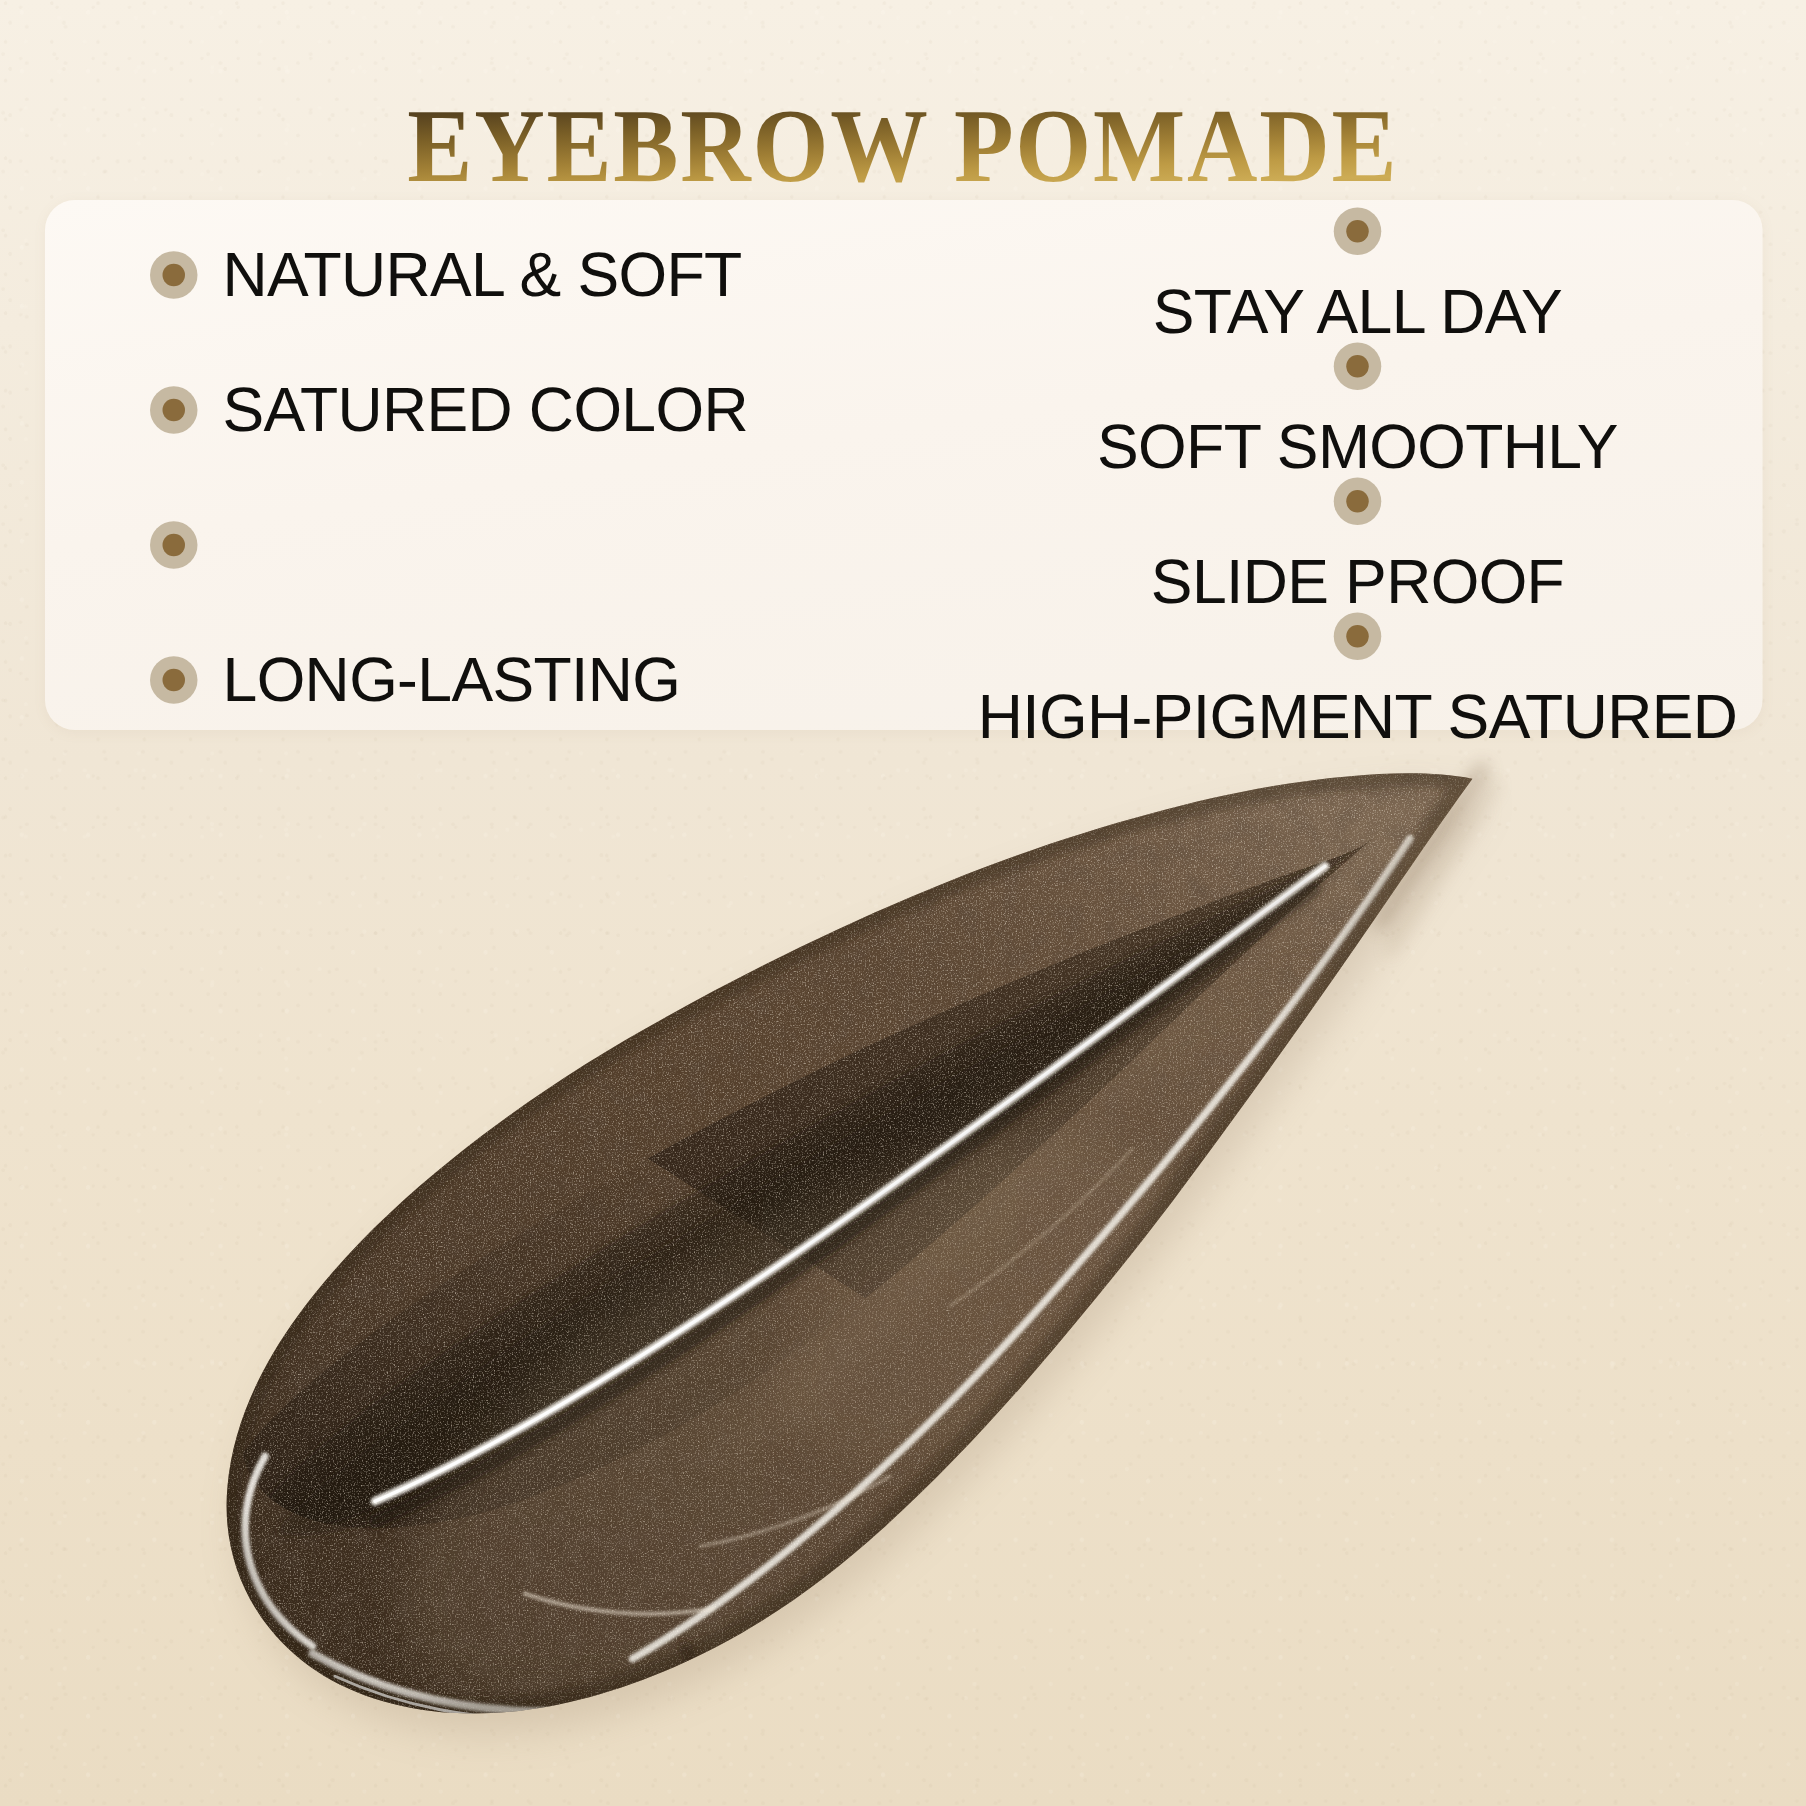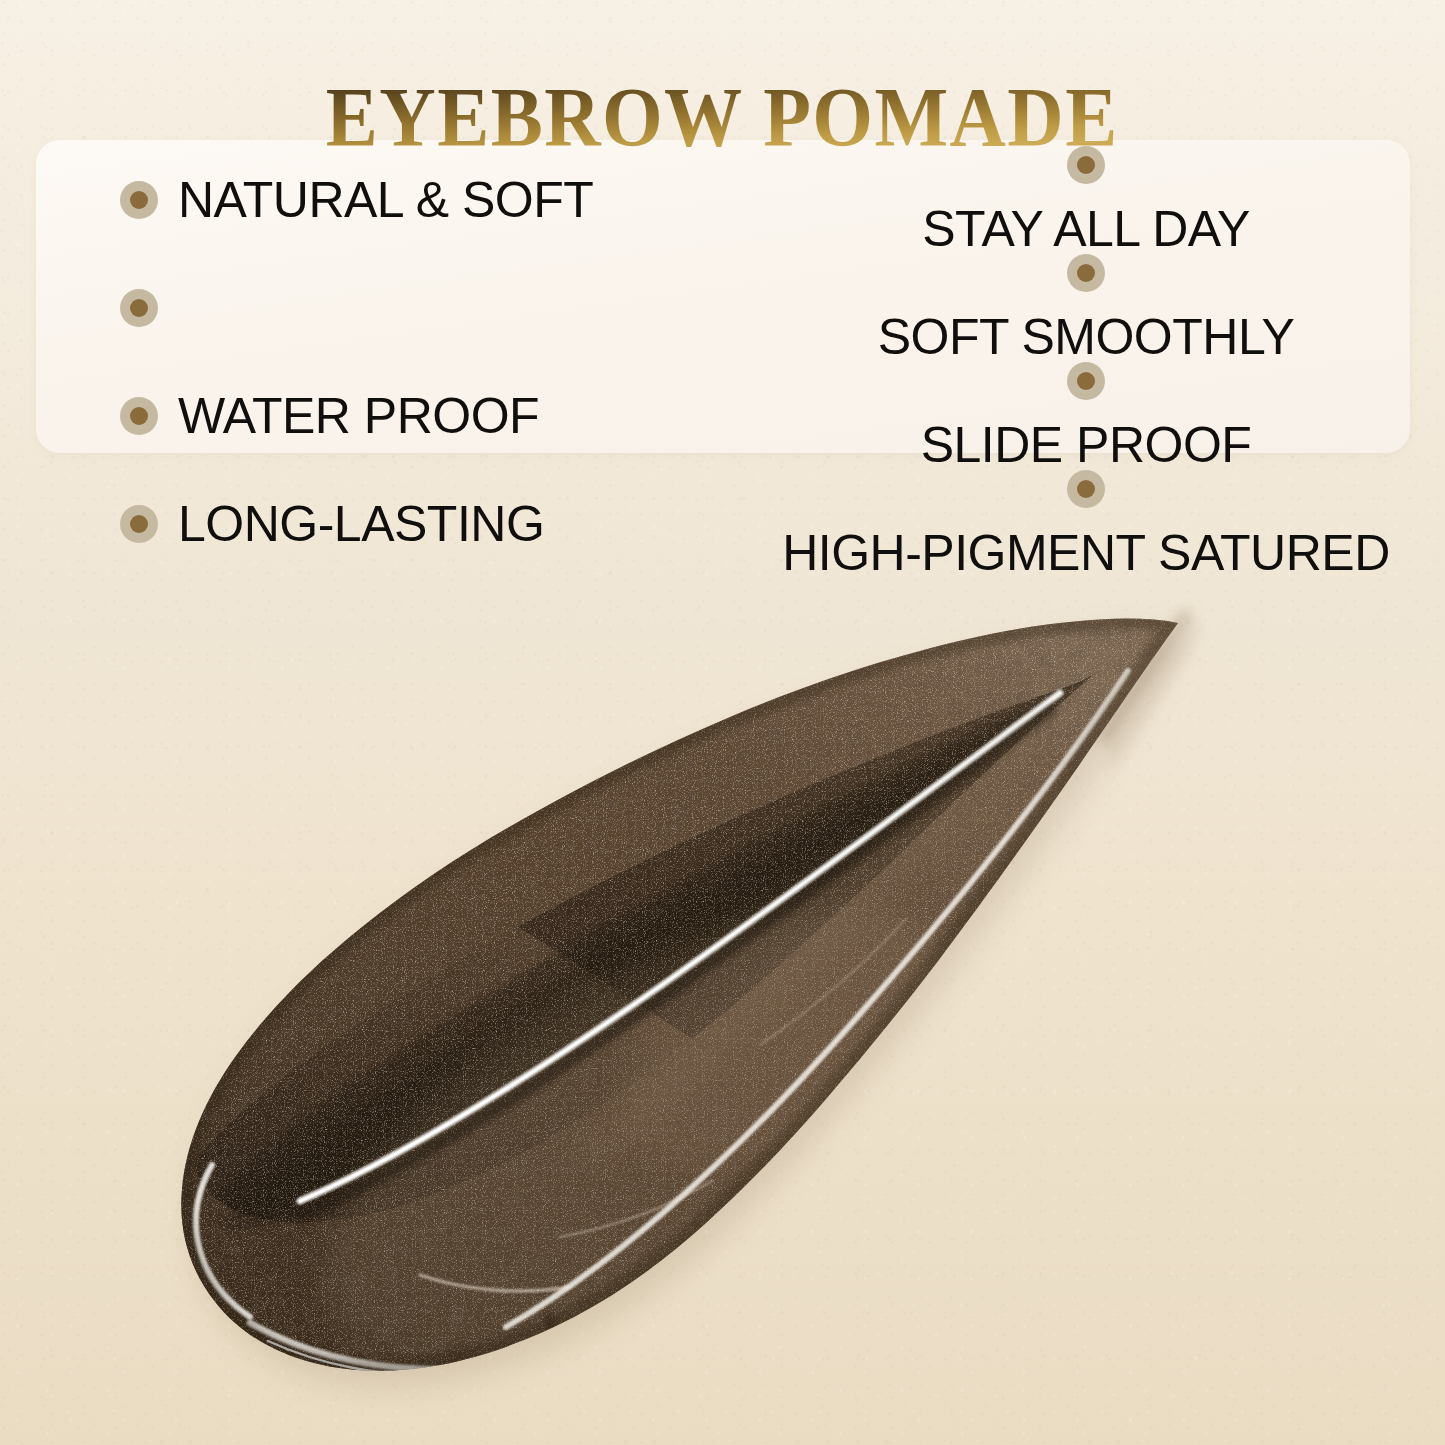--- a/index.html
+++ b/index.html
@@ -81,23 +81,23 @@
     -webkit-background-clip: text;
     background-clip: text;
     color: transparent;
     -webkit-text-fill-color: transparent;
   }
 
   
   #feature-panel {
     position: absolute;
     left: 36px;
-    top: 140px;
+    top: 160px;
     width: 1374px;
-    height: 313px;
+    height: 424px;
     background: linear-gradient(172deg, #FDF9F4 0%, #FAF4ED 45%, #F7F1E9 100%);
     border-radius: 24px;
     box-shadow: 0 2px 10px rgba(150,128,100,0.07);
     z-index: 3;
   }
   #feature-grid {
     position: absolute;
     inset: 0;
     display: grid;
     grid-template-columns: 660px 714px;
@@ -180,30 +180,30 @@
         <span class="feature-label">NATURAL &amp; SOFT</span>
       </div>
 
       <div class="feature-item col-right" style="grid-column:2; grid-row:1;">
         <span class="bullet-icon"></span>
         <span class="feature-label">STAY ALL DAY</span>
       </div>
 
       <div class="feature-item col-left" style="grid-column:1; grid-row:2;">
         <span class="bullet-icon"></span>
+        <span class="feature-label">SATURED COLOR</span>
       </div>
 
       <div class="feature-item col-right" style="grid-column:2; grid-row:2;">
         <span class="bullet-icon"></span>
         <span class="feature-label">SOFT SMOOTHLY</span>
       </div>
 
       <div class="feature-item col-left" style="grid-column:1; grid-row:3;">
         <span class="bullet-icon"></span>
-        <span class="feature-label">WATER PROOF</span>
       </div>
 
       <div class="feature-item col-right" style="grid-column:2; grid-row:3;">
         <span class="bullet-icon"></span>
         <span class="feature-label">SLIDE PROOF</span>
       </div>
 
       <div class="feature-item col-left" style="grid-column:1; grid-row:4;">
         <span class="bullet-icon"></span>
         <span class="feature-label">LONG-LASTING</span>

